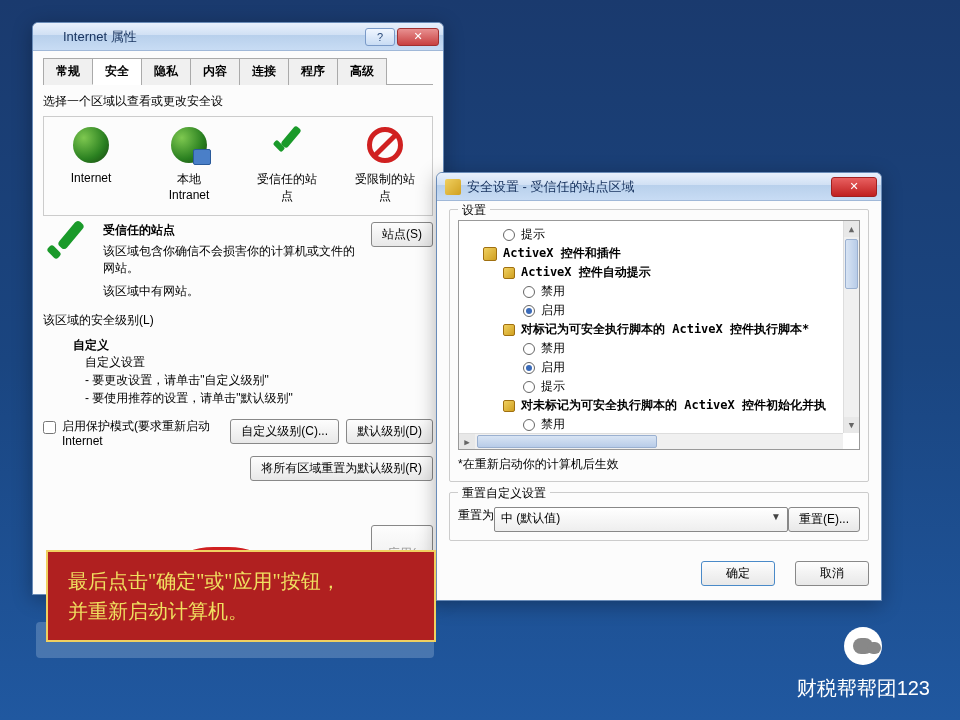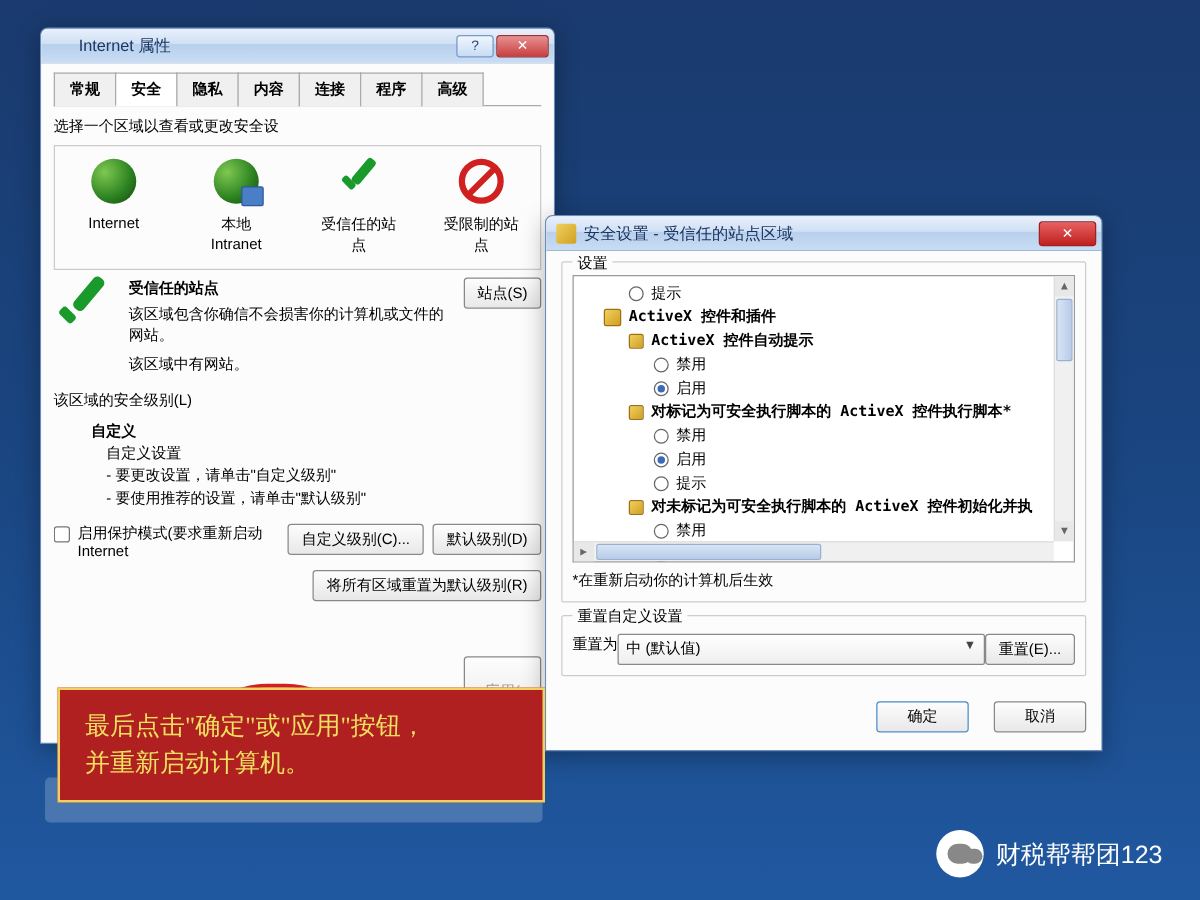--- a/index.html
+++ b/index.html
@@ -124,21 +124,21 @@
   padding: 14px 20px;
   color: #f0e060;
   font-size: 20px;
   font-family: "SimSun", serif;
   line-height: 1.5;
 }
 .wechat {
   position: absolute;
   right: 30px; bottom: 18px;
   display: flex; align-items: center; gap: 10px;
-  color: #fff; font-size: 20px;
+  color: #fff; font-size: 20px; flex-direction: column;
 }
 .wc-icon { width: 38px; height: 38px; border-radius: 50%; background: #fff; display:flex; align-items:center; justify-content:center; position:relative; }
 .wc-bubble { width: 20px; height: 16px; background: #888; border-radius: 8px; position: relative; }
 .wc-bubble::after { content:''; position:absolute; right:-8px; top:4px; width:14px; height:12px; background:#888; border-radius:6px; }
 .bottom-strip { position:absolute; left:36px; top:622px; width:398px; height:36px; background:rgba(200,220,240,0.25); border-radius:4px; }
 </style>
 </head>
 <body>
 
 <div class="dialog" style="left:32px; top:22px; width:412px;">

